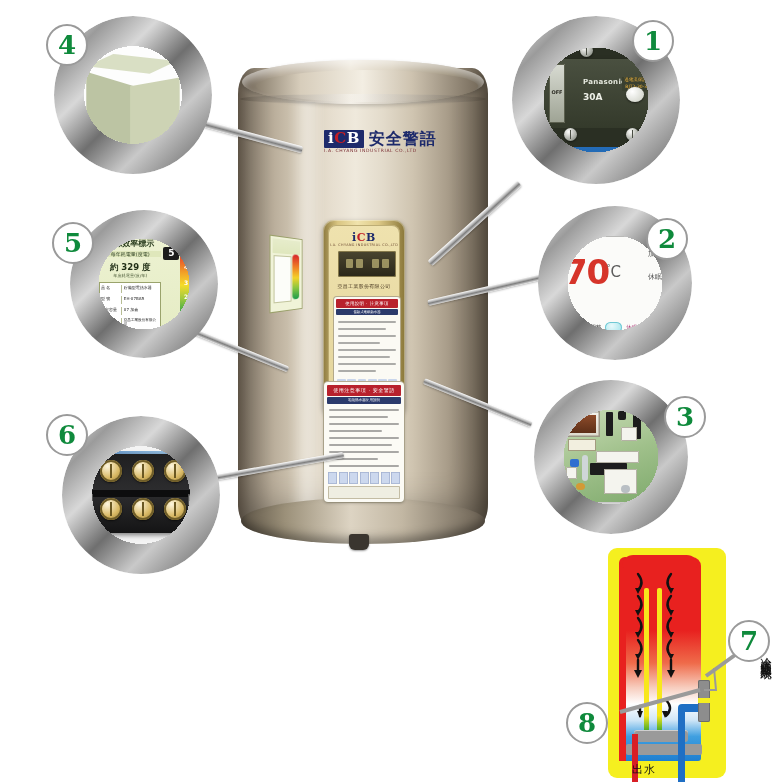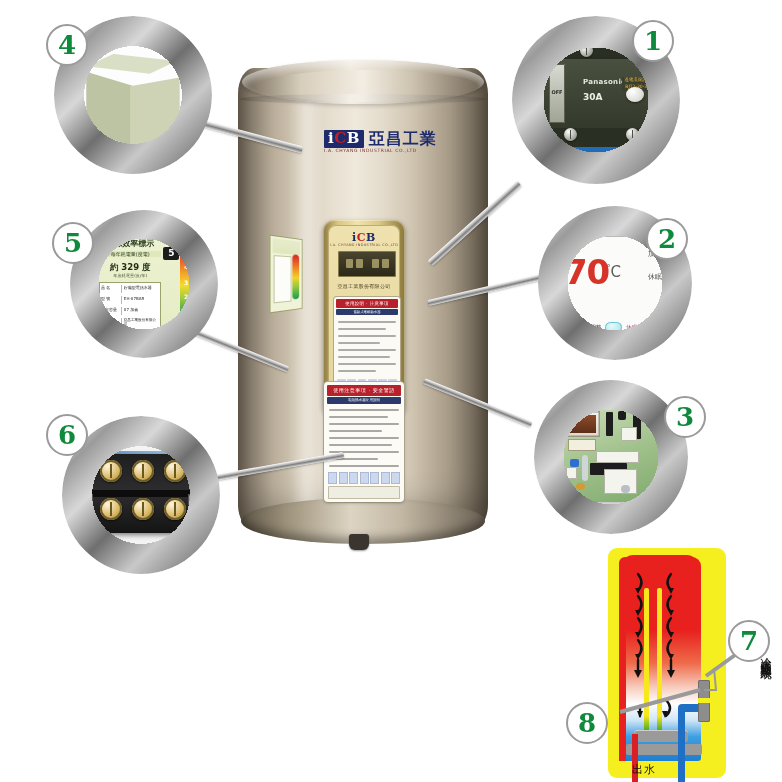--- a/index.html
+++ b/index.html
@@ -300,21 +300,21 @@
       <div class="tank-top-inner"></div>
     </div>
     <div class="tank-seam"></div>
     <div class="tank-bottom"></div>
     <div class="tank-drain"></div>
 
     <div class="brand">
       <span class="brand-mark">
         <span>i</span><span class="r">C</span><span>B</span>
       </span>
-      <span class="brand-cn">亞昌工業</span>
+      <span class="brand-cn">安全警語</span>
     </div>
     <div class="brand-sub">I.A. CHYANG INDUSTRIAL CO.,LTD</div>
 
     <div class="side-label">
       <div class="sl-t"></div>
       <div class="sl-rows"></div>
       <div class="sl-bar"></div>
     </div>
 
     <div class="panel">

